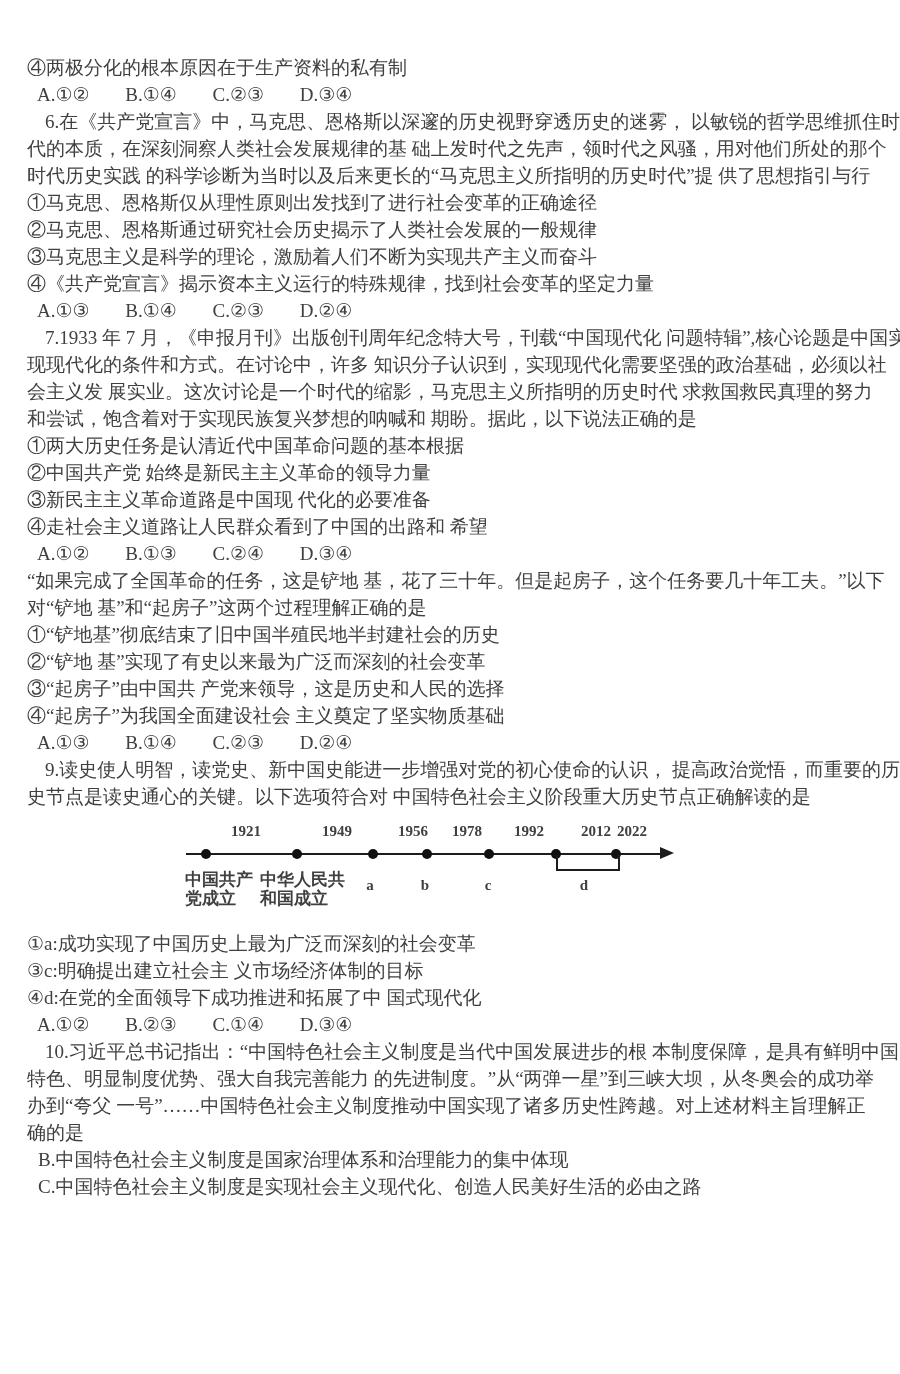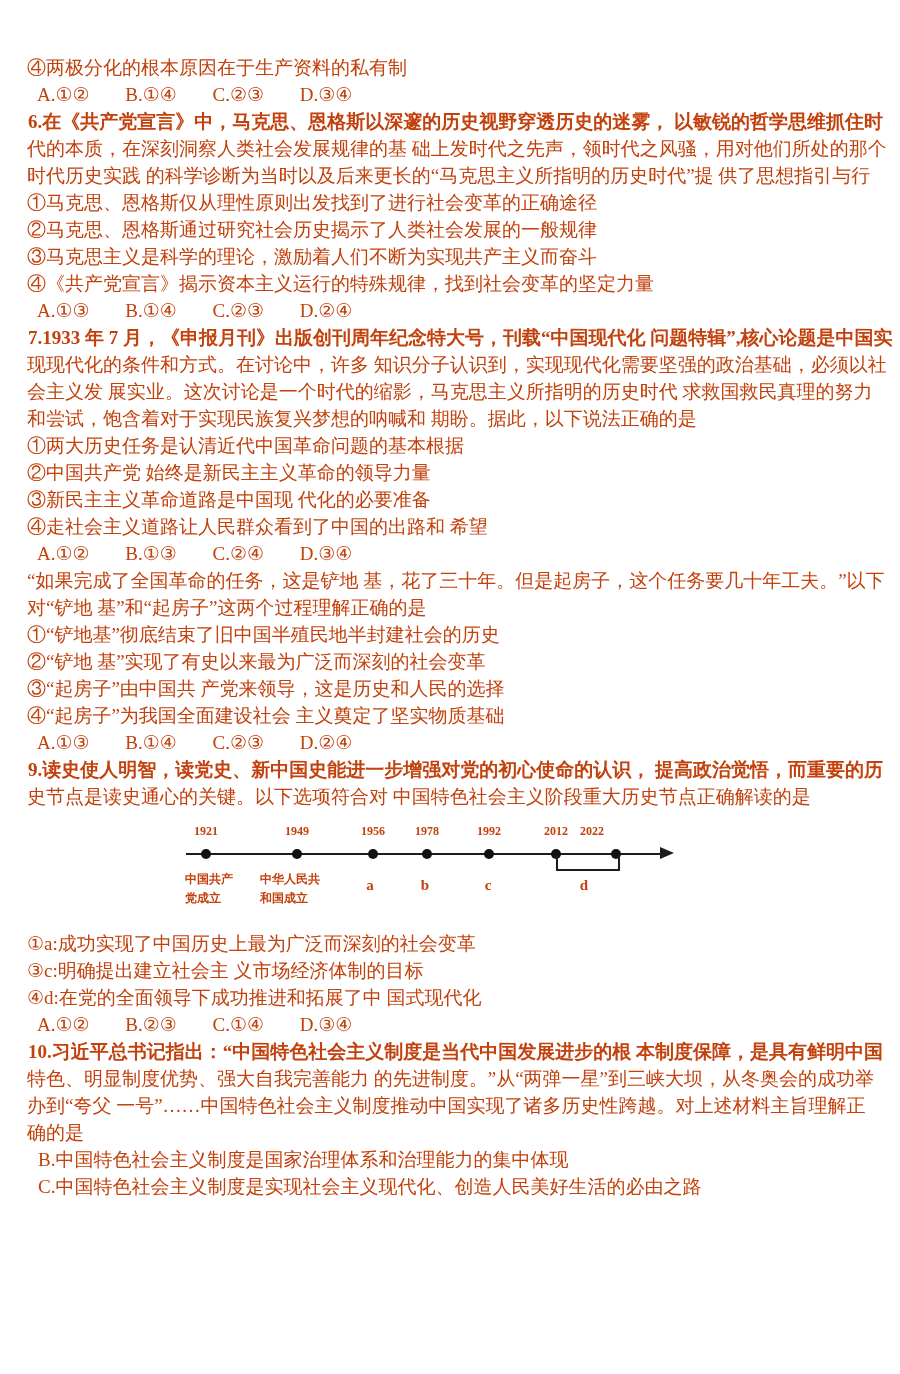--- a/index.html
+++ b/index.html
@@ -5,40 +5,40 @@
   html,body { margin:0; padding:0; background:#ffffff; }
   .page {
     position:relative;
     width:900px; height:1374px;
     background:#ffffff;
     box-sizing:border-box;
     padding-top:54px;
     overflow:hidden;
     font-family:"Liberation Serif","DejaVu Serif",serif;
     font-size:19px; line-height:27px;
-    color:#c2410c;
+    color:#404040;
   }
   .ln { height:27px; padding-left:27px; white-space:nowrap; }
-  .q  { padding-left:28px;font-weight:bold; }
+  .q  { padding-left:45px; }
   .opts { padding-left:37px; }
   .opt { display:inline-block; margin-right:31px; }
   .abc { padding-left:38px; }
 
   
   .timeline { position:relative; height:120px; }
   .tl-year { position:absolute; top:12px; transform:translateX(-50%);
-             font-weight:bold; font-size:12px; line-height:18px; white-space:nowrap; }
+             font-weight:bold; font-size:15px; line-height:18px; white-space:nowrap;margin-left:40px; }
   .tl-axis { position:absolute; left:186px; top:43px; width:476px; height:2px; background:#1c1c1c; }
   .tl-arrow { position:absolute; left:660px; top:37px; width:0; height:0;
               border-left:14px solid #1c1c1c; border-top:6px solid transparent; border-bottom:6px solid transparent; }
   .tl-dot { position:absolute; top:39px; width:10px; height:10px; border-radius:50%;
             background:#111111; transform:translateX(-50%); }
   .tl-bracket { position:absolute; left:556px; top:45px; width:60px; height:14px;
                 border-left:2px solid #1c1c1c; border-right:2px solid #1c1c1c; border-bottom:2px solid #1c1c1c; }
-  .tl-label { position:absolute; top:60px; font-weight:bold; font-size:12px;
+  .tl-label { position:absolute; top:60px; font-weight:bold; font-size:17px;
               line-height:19px; white-space:nowrap; }
   .tl-pt { position:absolute; top:62px; transform:translateX(-50%);
            font-weight:bold; font-size:15px; }
 </style>
 </head>
 <body>
 
 <div class="page">
 
   <div class="ln">④两极分化的根本原因在于生产资料的私有制</div>

